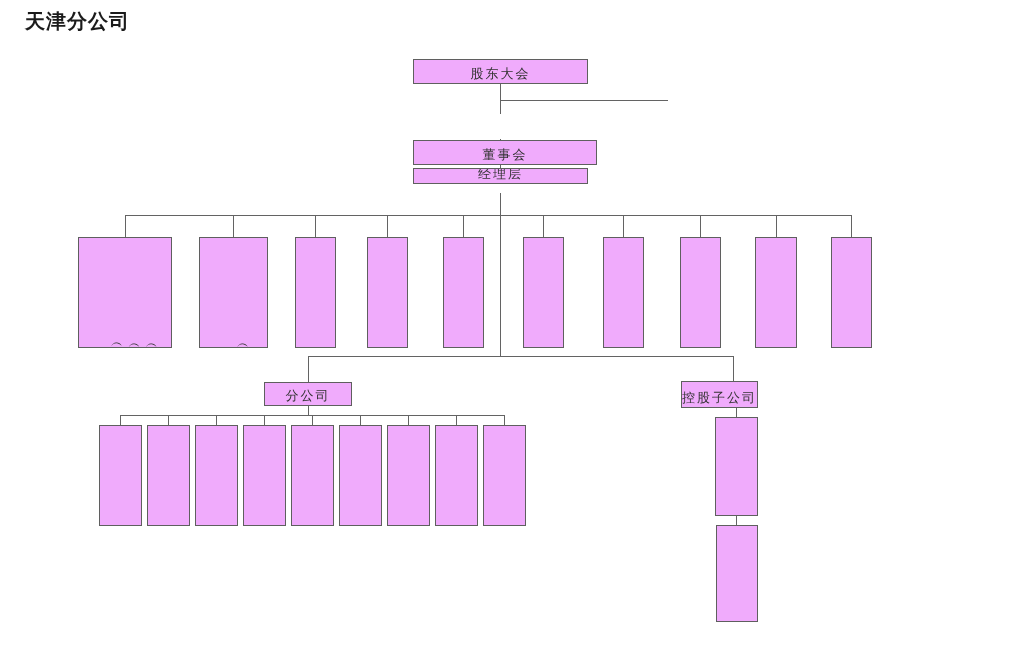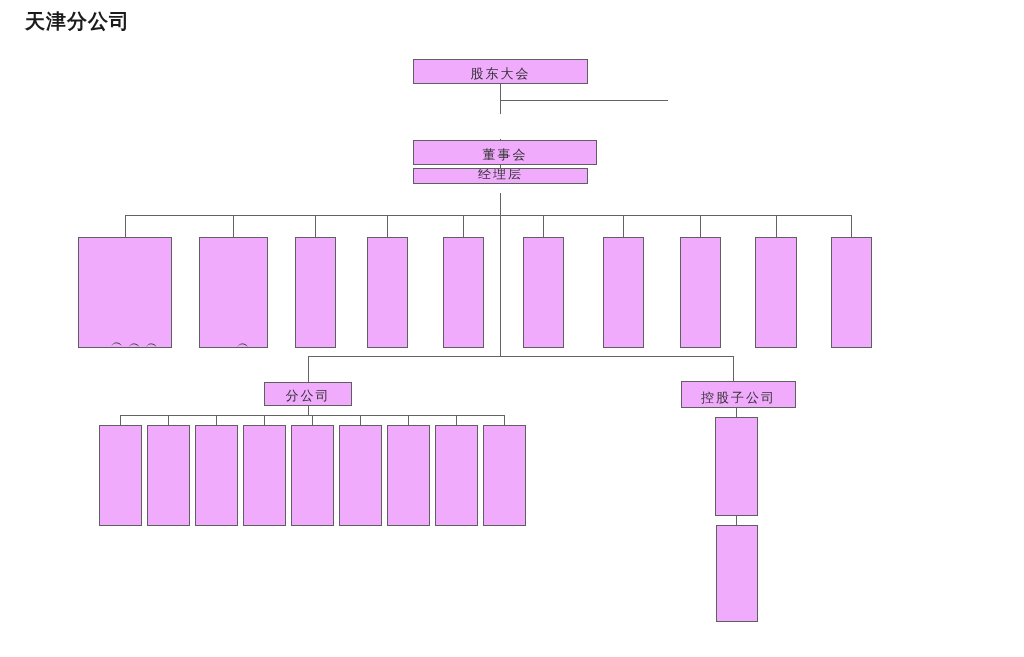--- a/index.html
+++ b/index.html
@@ -136,21 +136,21 @@
   <div class="node vnode" style="left:755px; top:237px; width:42px; height:111px;">
     <span class="vtext">基础物流事业部</span>
   </div>
   <div class="node vnode" style="left:831px; top:237px; width:41px; height:111px;">
     <span class="vtext">铁路物流事业部</span>
   </div>
 
   <div class="node hnode" style="left:264px; top:382px; width:88px; height:24px;">
     <span>分公司</span>
   </div>
-  <div class="node hnode" style="left:681px; top:381px; width:115px; height:27px;">
+  <div class="node hnode" style="left:681px; top:381px; width:77px; height:27px;">
     <span>控股子公司</span>
   </div>
 
   <div class="node vnode" style="left:98.5px; top:425px; width:43px; height:101px;">
     <span class="vtext">北京分公司</span>
   </div>
   <div class="node vnode" style="left:146.5px; top:425px; width:43px; height:101px;">
     <span class="vtext">天津分公司</span>
   </div>
   <div class="node vnode" style="left:194.5px; top:425px; width:43px; height:101px;">

